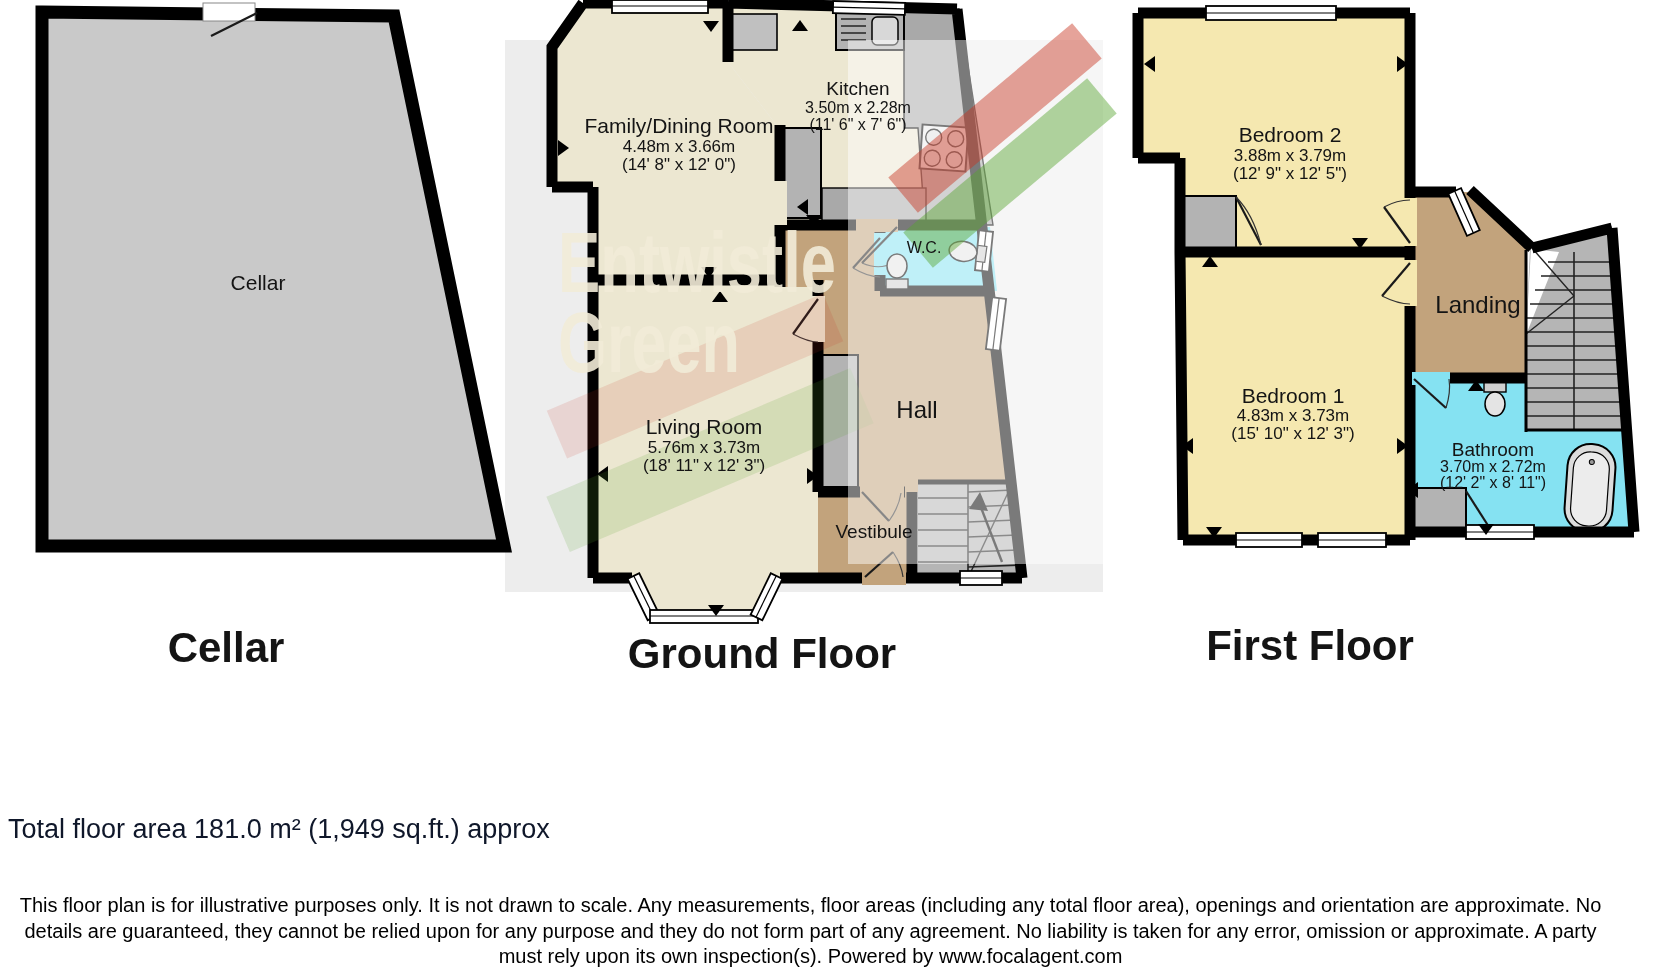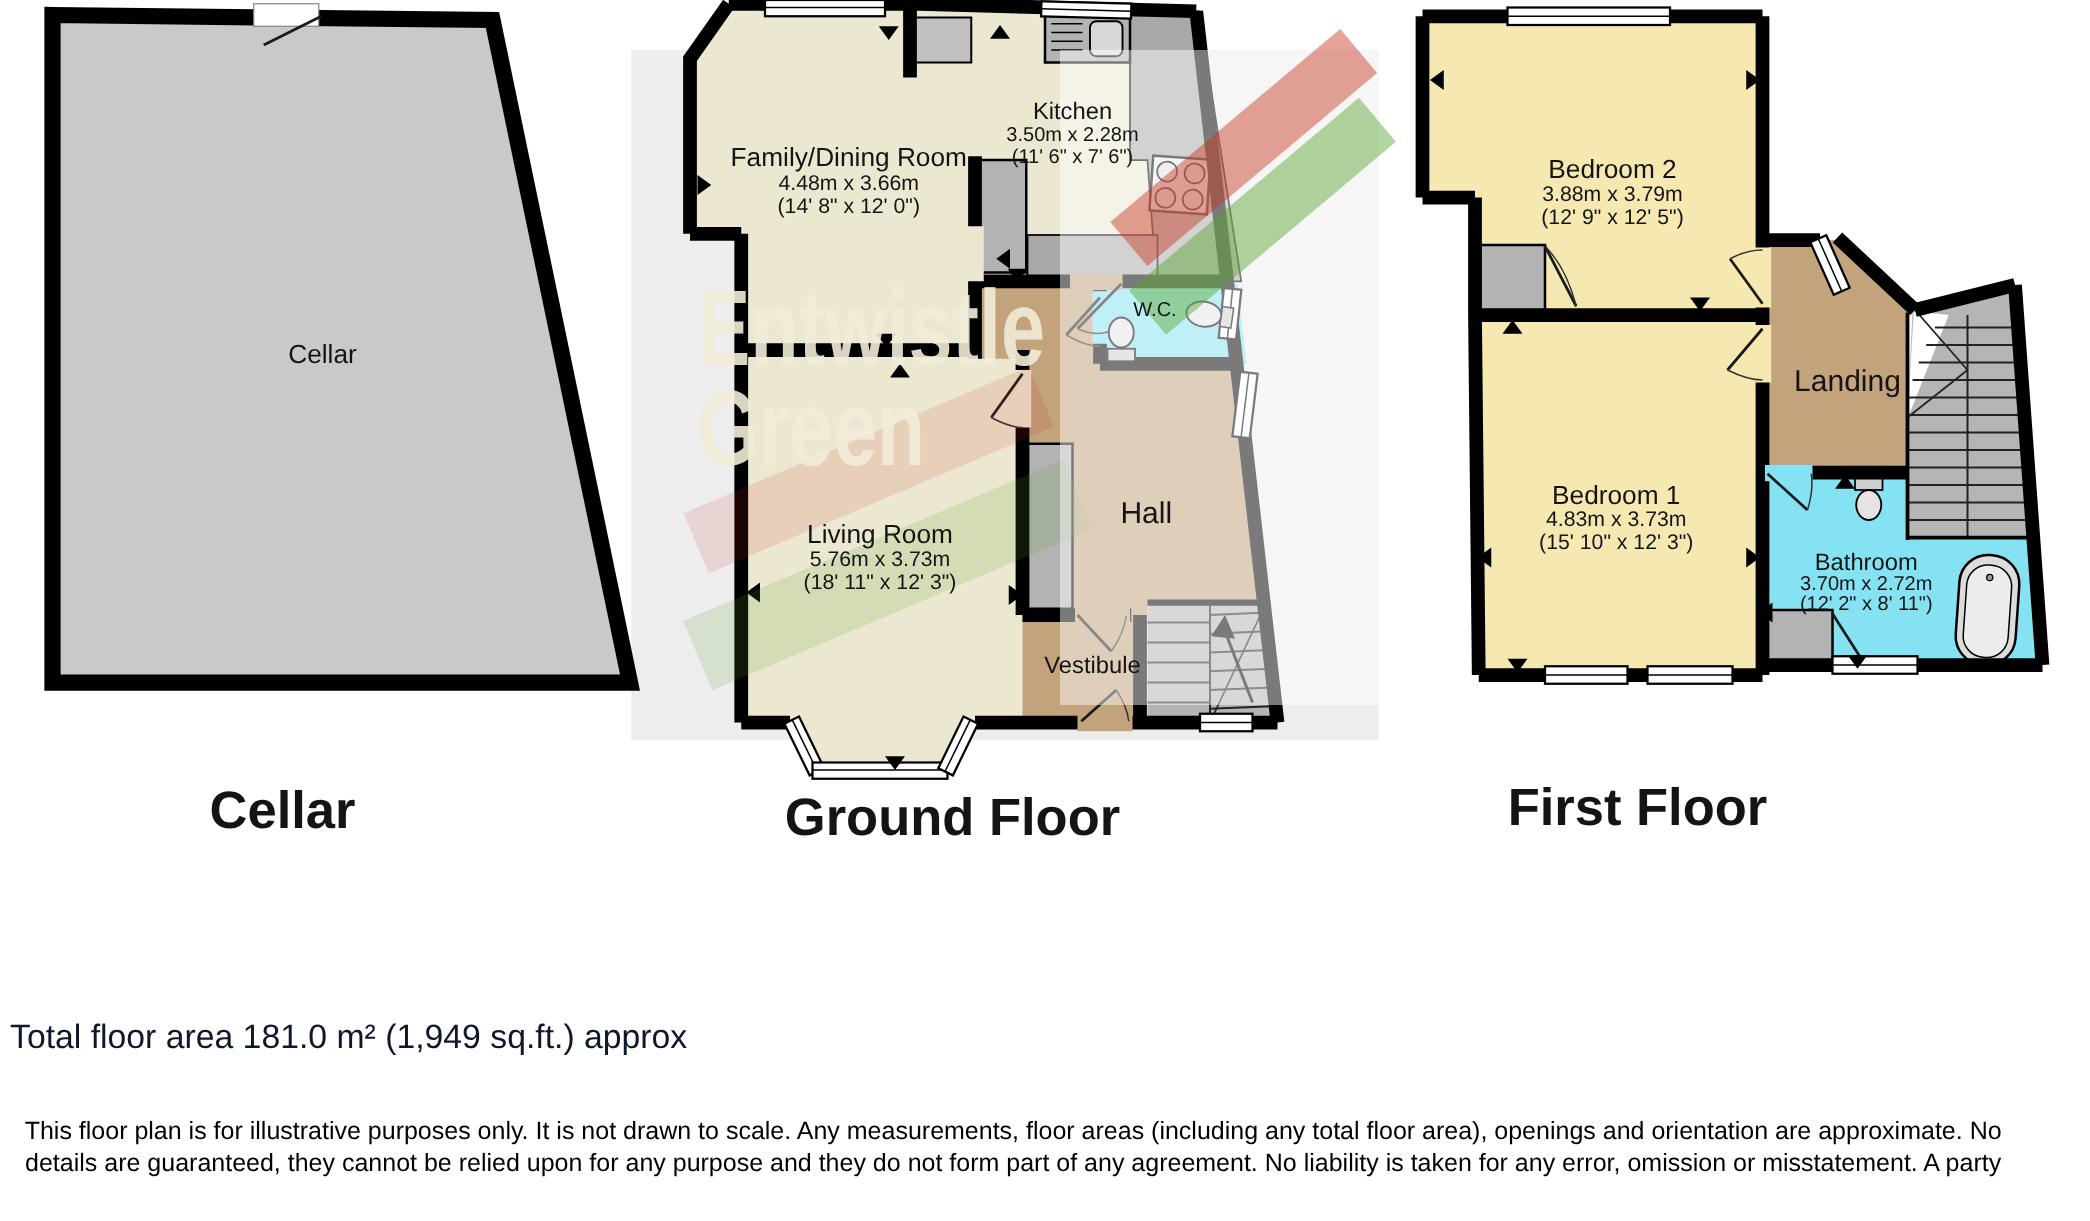--- a/index.html
+++ b/index.html
@@ -313,15 +313,16 @@
   <g text-anchor="middle">
     <text class="floor-title" x="226" y="662">Cellar</text>
     <text class="floor-title" x="762" y="668">Ground Floor</text>
     <text class="floor-title" x="1310" y="660">First Floor</text>
   </g>
 </svg>
 
   <div class="footer-total">Total floor area 181.0 m² (1,949 sq.ft.) approx</div>
   <div class="footer-disclaimer">
     <div>This floor plan is for illustrative purposes only. It is not drawn to scale. Any measurements, floor areas (including any total floor area), openings and orientation are approximate. No</div>
-    <div>details are guaranteed, they cannot be relied upon for any purpose and they do not form part of any agreement. No liability is taken for any error, omission or misstatement. A party</div>
+    <div>details are guaranteed, they cannot be relied upon for any purpose and they do not form part of any agreement. No liability is taken for any error, omission or approximate. A party</div>
+    <div>must rely upon its own inspection(s). Powered by www.focalagent.com</div>
   </div>
 </div>
 
 </body></html>

